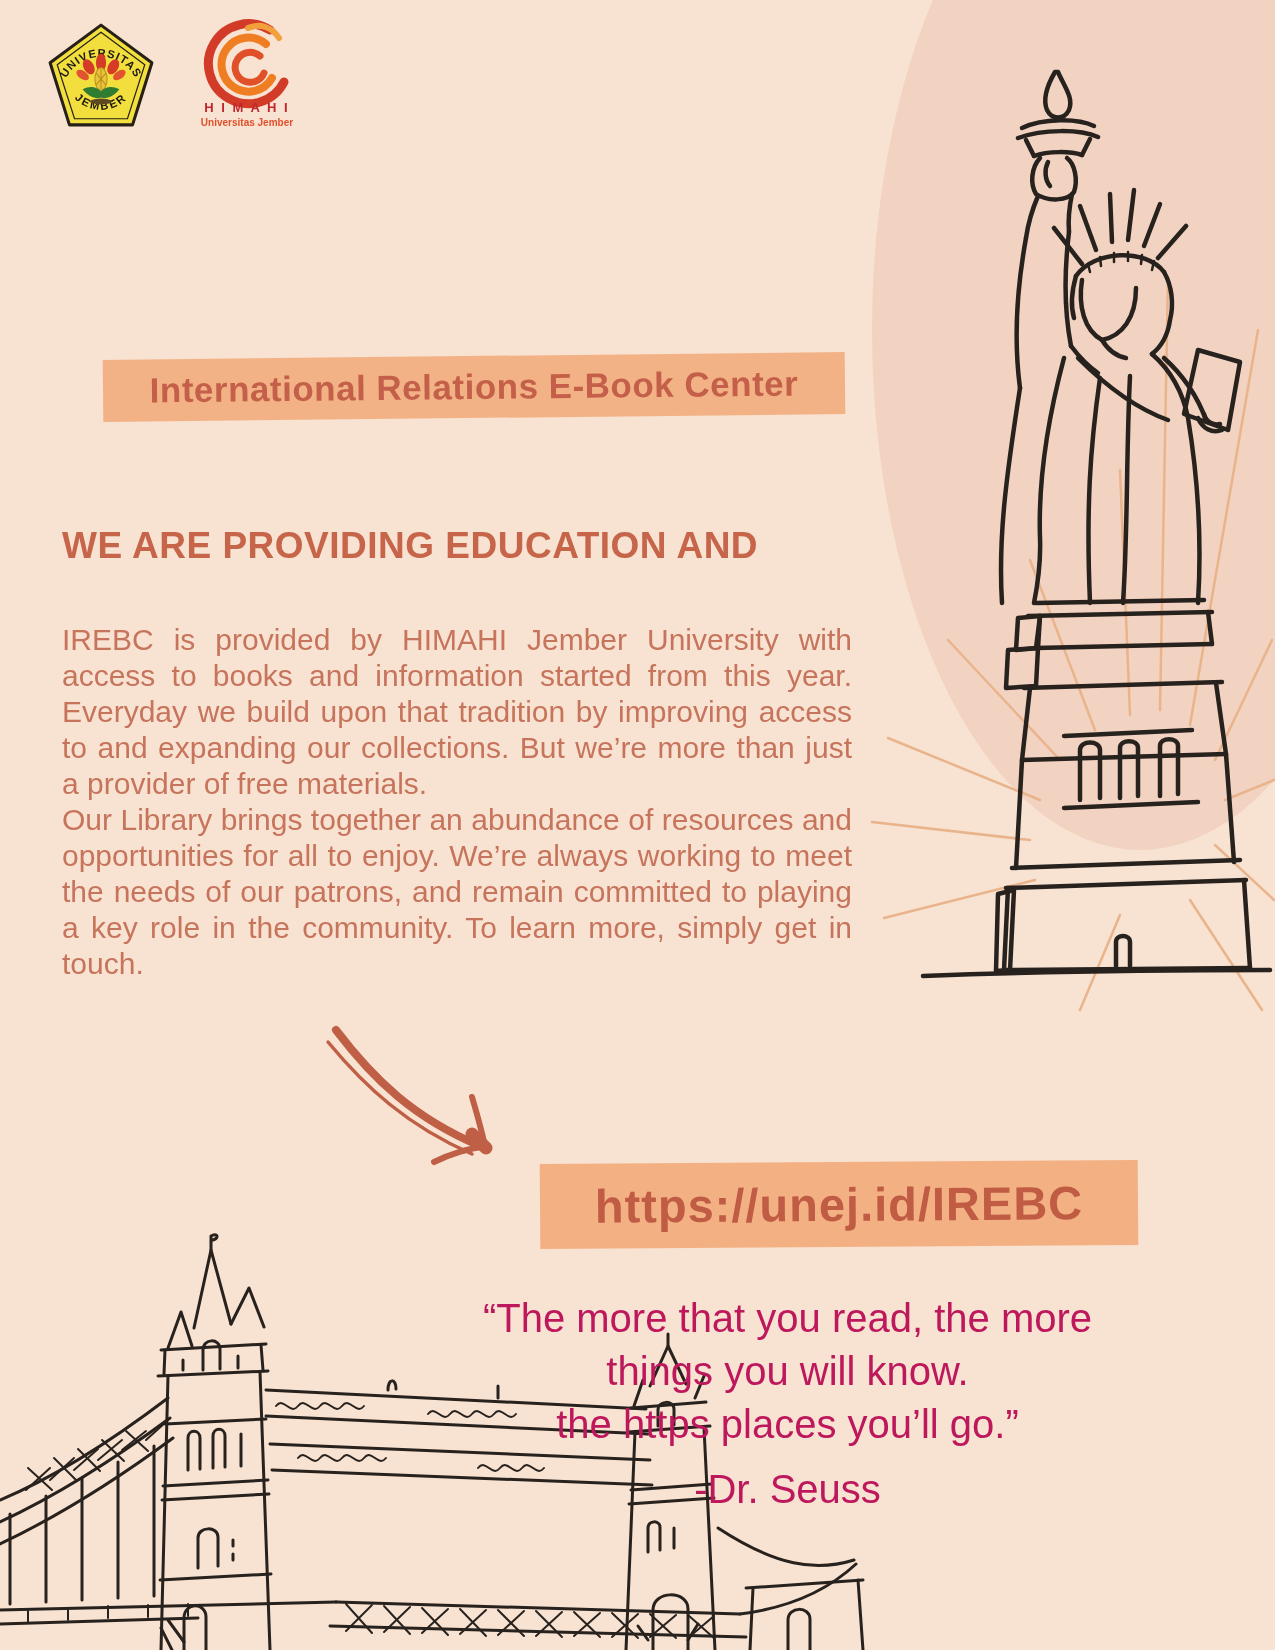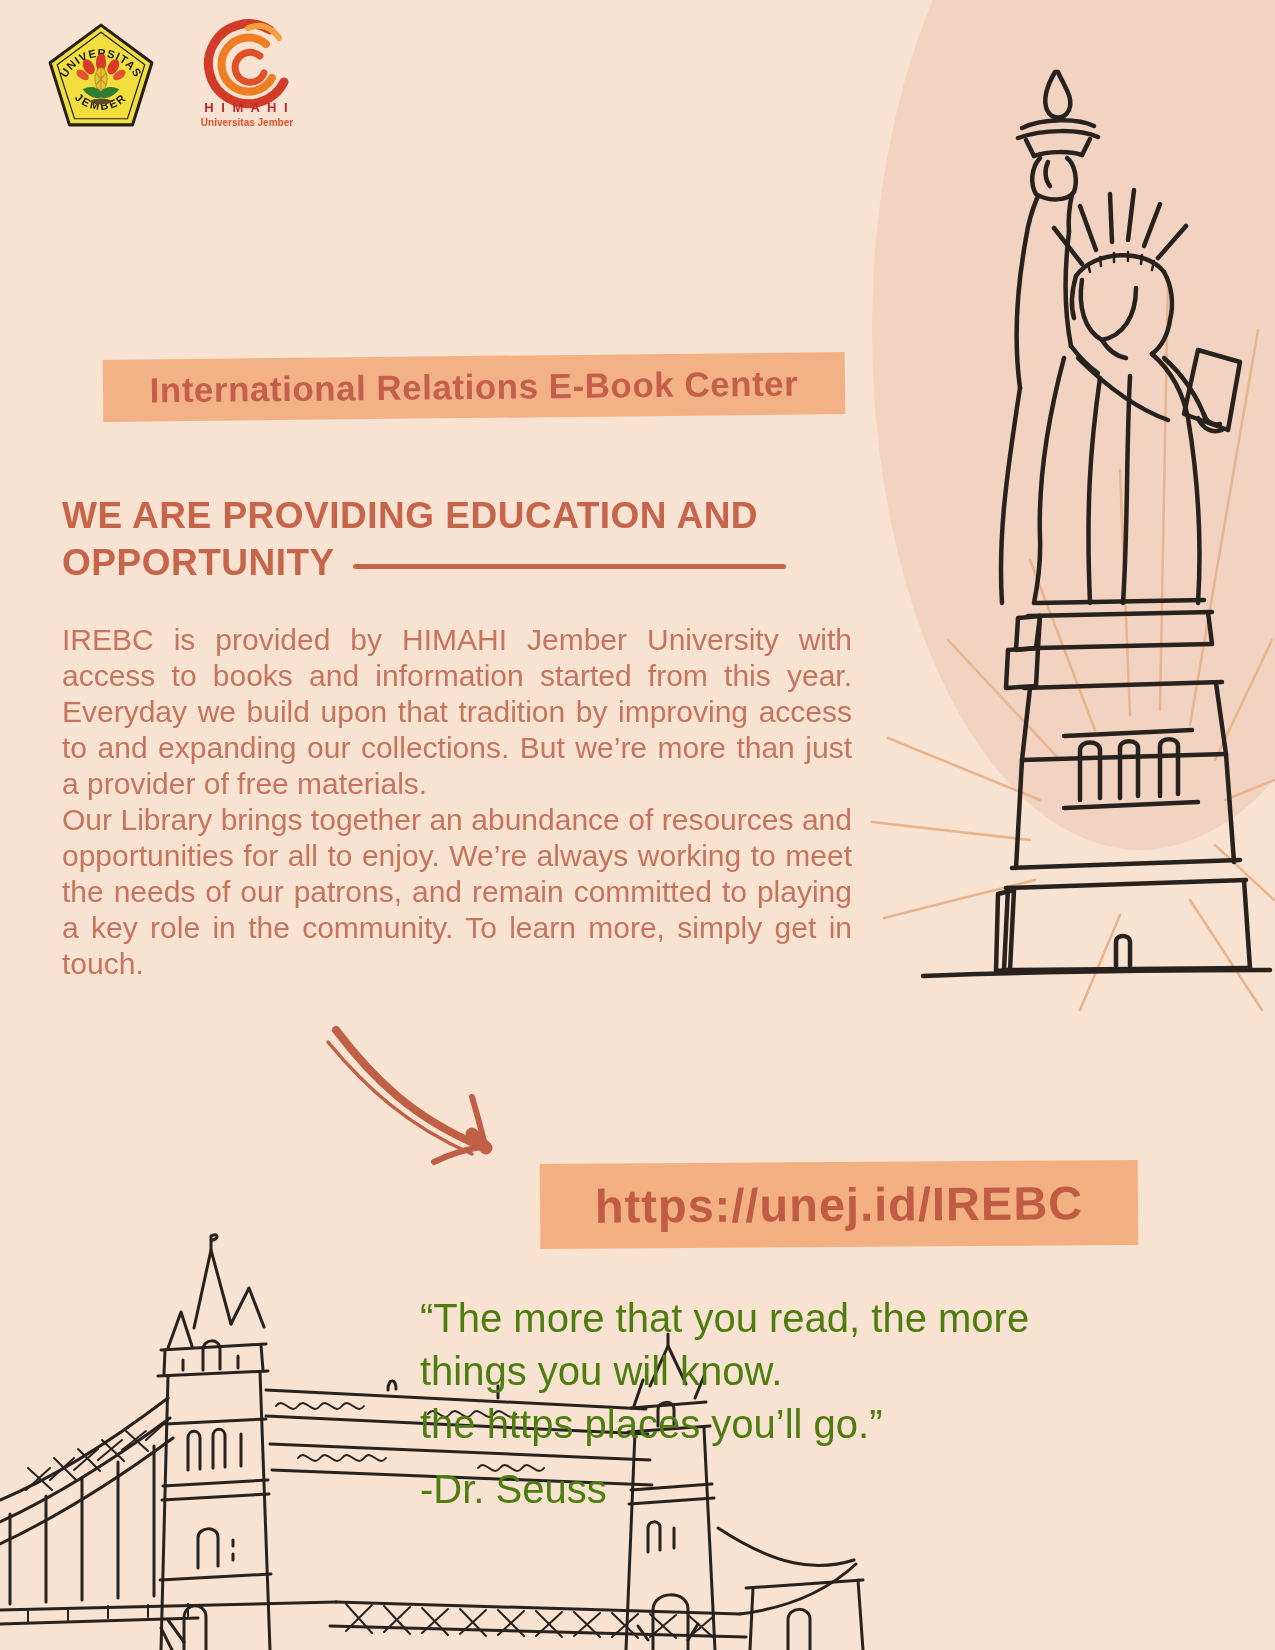--- a/index.html
+++ b/index.html
@@ -19,40 +19,40 @@
     font-size:150px;line-height:1;font-weight:bold;letter-spacing:2px;
     color:#c05b41;
   }
   .banner-sub{
     left:103px;top:356px;width:742px;height:62px;z-index:3;
     background:#f3b285;transform:rotate(-0.6deg);
     display:flex;align-items:center;justify-content:center;
   }
   .banner-sub span{font-size:35px;font-weight:bold;color:#c4604a;letter-spacing:0.5px;}
   .heading{
-    left:62px;top:492px;width:724px;z-index:3;
+    left:62px;top:522px;width:724px;z-index:3;
     color:#c6654a;font-size:37px;font-weight:bold;letter-spacing:0.5px;line-height:1.28;
   }
   .heading-row{display:flex;align-items:center;}
   .heading-rule{flex:1;height:5px;background:#c3674b;border-radius:3px;margin-left:18px;margin-top:6px;}
   .body-text{
     left:62px;top:622px;width:790px;z-index:3;
     font-size:30px;line-height:36px;color:#c7745c;text-align:justify;
   }
   .body-text p{margin:0;}
   .arrow{left:322px;top:1022px;width:195px;height:150px;z-index:2;}
   .banner-url{
     left:540px;top:1162px;width:598px;height:85px;z-index:3;
     background:#f3b183;transform:rotate(-0.4deg);
     display:flex;align-items:center;justify-content:center;
   }
   .banner-url span{font-size:47px;font-weight:bold;color:#c05b44;letter-spacing:1px;}
   .quote{
     left:420px;top:1292px;width:735px;z-index:3;
-    text-align:left;font-size:40px;line-height:53px;color:#4d7c0f;
+    text-align:center;font-size:40px;line-height:53px;color:#be185d;
   }
   .quote .attr{margin-top:12px;}
 </style>
 </head>
 <body>
 
 <div class="poster">
 
   <svg class="abs decor" viewBox="0 0 1275 1650" xmlns="http://www.w3.org/2000/svg">
     <ellipse cx="1140" cy="330" rx="268" ry="520" fill="#f2d3c1"></ellipse>
@@ -317,24 +317,20 @@
     <text x="63" y="110" text-anchor="middle" font-size="10" font-weight="bold" fill="#e0512a">Universitas Jember</text>
   </svg>
 
 
   <div class="abs banner-sub">
     <span>International Relations E-Book Center</span>
   </div>
 
   <div class="abs heading">
     <div>WE ARE PROVIDING EDUCATION AND</div>
-    <div class="heading-row">
-      <span>OPPORTUNITY</span>
-      <div class="heading-rule"></div>
-    </div>
   </div>
 
   <div class="abs body-text">
     <p>IREBC is provided by HIMAHI Jember University with access to books and information started from this year. Everyday we build upon that tradition by improving access to and expanding our collections. But we’re more than just a provider of free materials.</p>
     <p>Our Library brings together an abundance of resources and opportunities for all to enjoy. We’re always working to meet the needs of our patrons, and remain committed to playing a key role in the community. To learn more, simply get in touch.</p>
   </div>
 
   <svg class="abs arrow" viewBox="0 0 195 150" xmlns="http://www.w3.org/2000/svg">
     <g fill="none" stroke="#bf5f45" stroke-linecap="round">
       <path d="M14 8 C52 58 92 96 158 124" stroke-width="8"></path>

